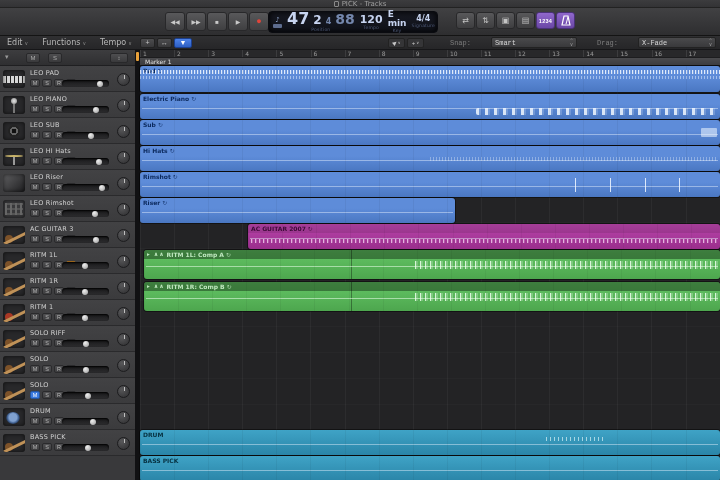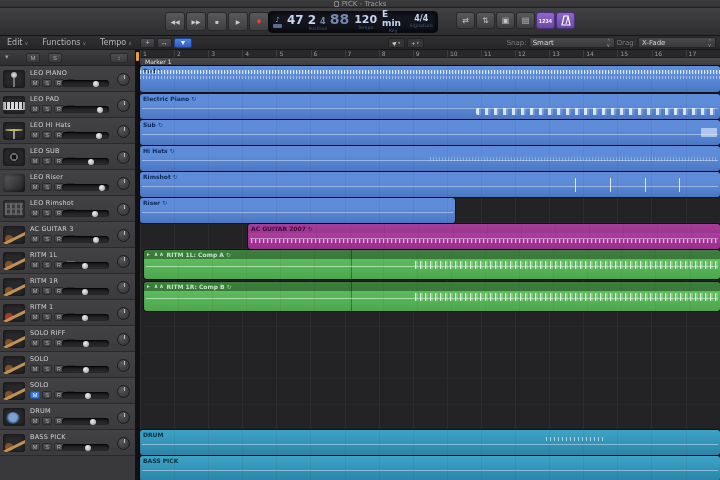--- a/index.html
+++ b/index.html
@@ -37,21 +37,21 @@
     position:relative;display:flex;align-items:center;font-size:8px;color:#b5b5b5;}
   .menu{padding:0 7px;display:flex;align-items:center;gap:2px;}
   .menu .chev{font-size:5px;color:#888;}
   .mb-ic{width:15px;height:10px;border-radius:2px;background:linear-gradient(#4c4c4e,#38383a);
     border:1px solid #222;color:#c4c4c4;font-size:7px;display:flex;align-items:center;justify-content:center;margin:0 1px;padding:0;}
   .mb-ic.bluehl{background:linear-gradient(#4d82e8,#2d5fc4);color:#fff;border-color:#1c3f8e;width:18px;}
   .toolsel{position:absolute;left:388px;display:flex;gap:2px;}
   .toolbtn{width:17px;height:10px;border-radius:2px;background:#353537;border:1px solid #222;color:#c9c9c9;
     font-size:6px;display:flex;align-items:center;justify-content:center;gap:1px;padding:0;}
   .ptr{display:inline-block;transform:rotate(-40deg) scale(.9);font-size:6px;}
-  .snapdrag{position:absolute;right:4px;display:flex;align-items:center;gap:2px;font-size:7px;}
+  .snapdrag{position:absolute;right:4px;display:flex;align-items:center;gap:20px;font-size:7px;font-family:Liberation Mono, monospace;}
   .sd-label{color:#7d7d7d;}
   .sd-btn{min-width:72px;height:11px;background:linear-gradient(#4a4a4c,#39393b);border:1px solid #222;
     border-radius:2px;color:#d6d6d6;font-size:7px;display:flex;align-items:center;justify-content:space-between;
     padding:0 3px;}
   .sd-btn .ud{font-size:5px;color:#999;line-height:4px;}
 
   
   .main{position:absolute;top:50px;left:0;right:0;bottom:0;}
   .headers{position:absolute;left:0;top:0;bottom:0;width:135px;background:#39393b;}
   .gutter{position:absolute;left:135px;top:0;bottom:0;width:5px;background:#111113;}
@@ -173,21 +173,21 @@
         <span class="rec">●</span>
       </button>
     </div>
   <div class="lcd">
     <div class="lcd-icons">
       <span>♪</span>
         <span class="lcd-kb"></span>
     </div>
     <div class="lgrp">
       <div class="posrow" id="lcd-pos">
-          <span class="lnum" style="font-size: 12px;">47</span>
+          <span class="lnum" style="font-size: 16px;">47</span>
           <span class="lnum" style="font-size: 12px;">2</span>
           <span class="lnum ldim" style="font-size: 8px;">4</span>
           <span class="lnum ldim" style="font-size: 14px;">88</span>
         </div>
       <div class="lcap">Position</div>
     </div>
     <div class="lgrp">
       <span class="lnum" style="font-size:11px">120</span>
       <div class="lcap">Tempo</div>
     </div>
@@ -272,72 +272,72 @@
 <div class="main">
   <div class="headers">
     <div class="lhead">
       <span class="chv">▾</span>
       <button class="hb" style="left:26px">M</button>
       <button class="hb" style="left:48px">S</button>
       <button class="hb right" style="left:110px">↕</button>
     </div>
     <div id="track-rows">
         <div class="trow">
+          <div class="thumb icon-keys"></div>
+          <div class="tname">LEO PAD</div>
+          <div class="tctl">
+            <button class="tb">M</button>
+            <button class="tb">S</button>
+            <button class="tb">R</button>
+            <button class="tb">I</button>
+          </div>
+          <div class="slider">
+            <i style="left: 80%;"></i>
+          </div>
+          <div class="knob"></div>
+        </div>
+        <div class="trow">
           <div class="thumb icon-mic"></div>
           <div class="tname">LEO PIANO</div>
           <div class="tctl">
             <button class="tb">M</button>
             <button class="tb">S</button>
             <button class="tb">R</button>
             <button class="tb">I</button>
           </div>
           <div class="slider">
             <i style="left: 72%;"></i>
           </div>
           <div class="knob"></div>
         </div>
         <div class="trow">
-          <div class="thumb icon-keys"></div>
-          <div class="tname">LEO PAD</div>
-          <div class="tctl">
-            <button class="tb">M</button>
-            <button class="tb">S</button>
-            <button class="tb">R</button>
-            <button class="tb">I</button>
-          </div>
-          <div class="slider">
-            <i style="left: 80%;"></i>
+          <div class="thumb icon-speaker"></div>
+          <div class="tname">LEO SUB</div>
+          <div class="tctl">
+            <button class="tb">M</button>
+            <button class="tb">S</button>
+            <button class="tb">R</button>
+            <button class="tb">I</button>
+          </div>
+          <div class="slider">
+            <i style="left: 62%;"></i>
           </div>
           <div class="knob"></div>
         </div>
         <div class="trow">
           <div class="thumb icon-hihat"></div>
           <div class="tname">LEO HI Hats</div>
           <div class="tctl">
             <button class="tb">M</button>
             <button class="tb">S</button>
             <button class="tb">R</button>
             <button class="tb">I</button>
           </div>
           <div class="slider">
             <i style="left: 78%;"></i>
-          </div>
-          <div class="knob"></div>
-        </div>
-        <div class="trow">
-          <div class="thumb icon-speaker"></div>
-          <div class="tname">LEO SUB</div>
-          <div class="tctl">
-            <button class="tb">M</button>
-            <button class="tb">S</button>
-            <button class="tb">R</button>
-            <button class="tb">I</button>
-          </div>
-          <div class="slider">
-            <i style="left: 62%;"></i>
           </div>
           <div class="knob"></div>
         </div>
         <div class="trow">
           <div class="thumb icon-synth"></div>
           <div class="tname">LEO Riser</div>
           <div class="tctl">
             <button class="tb">M</button>
             <button class="tb">S</button>
             <button class="tb">R</button>

